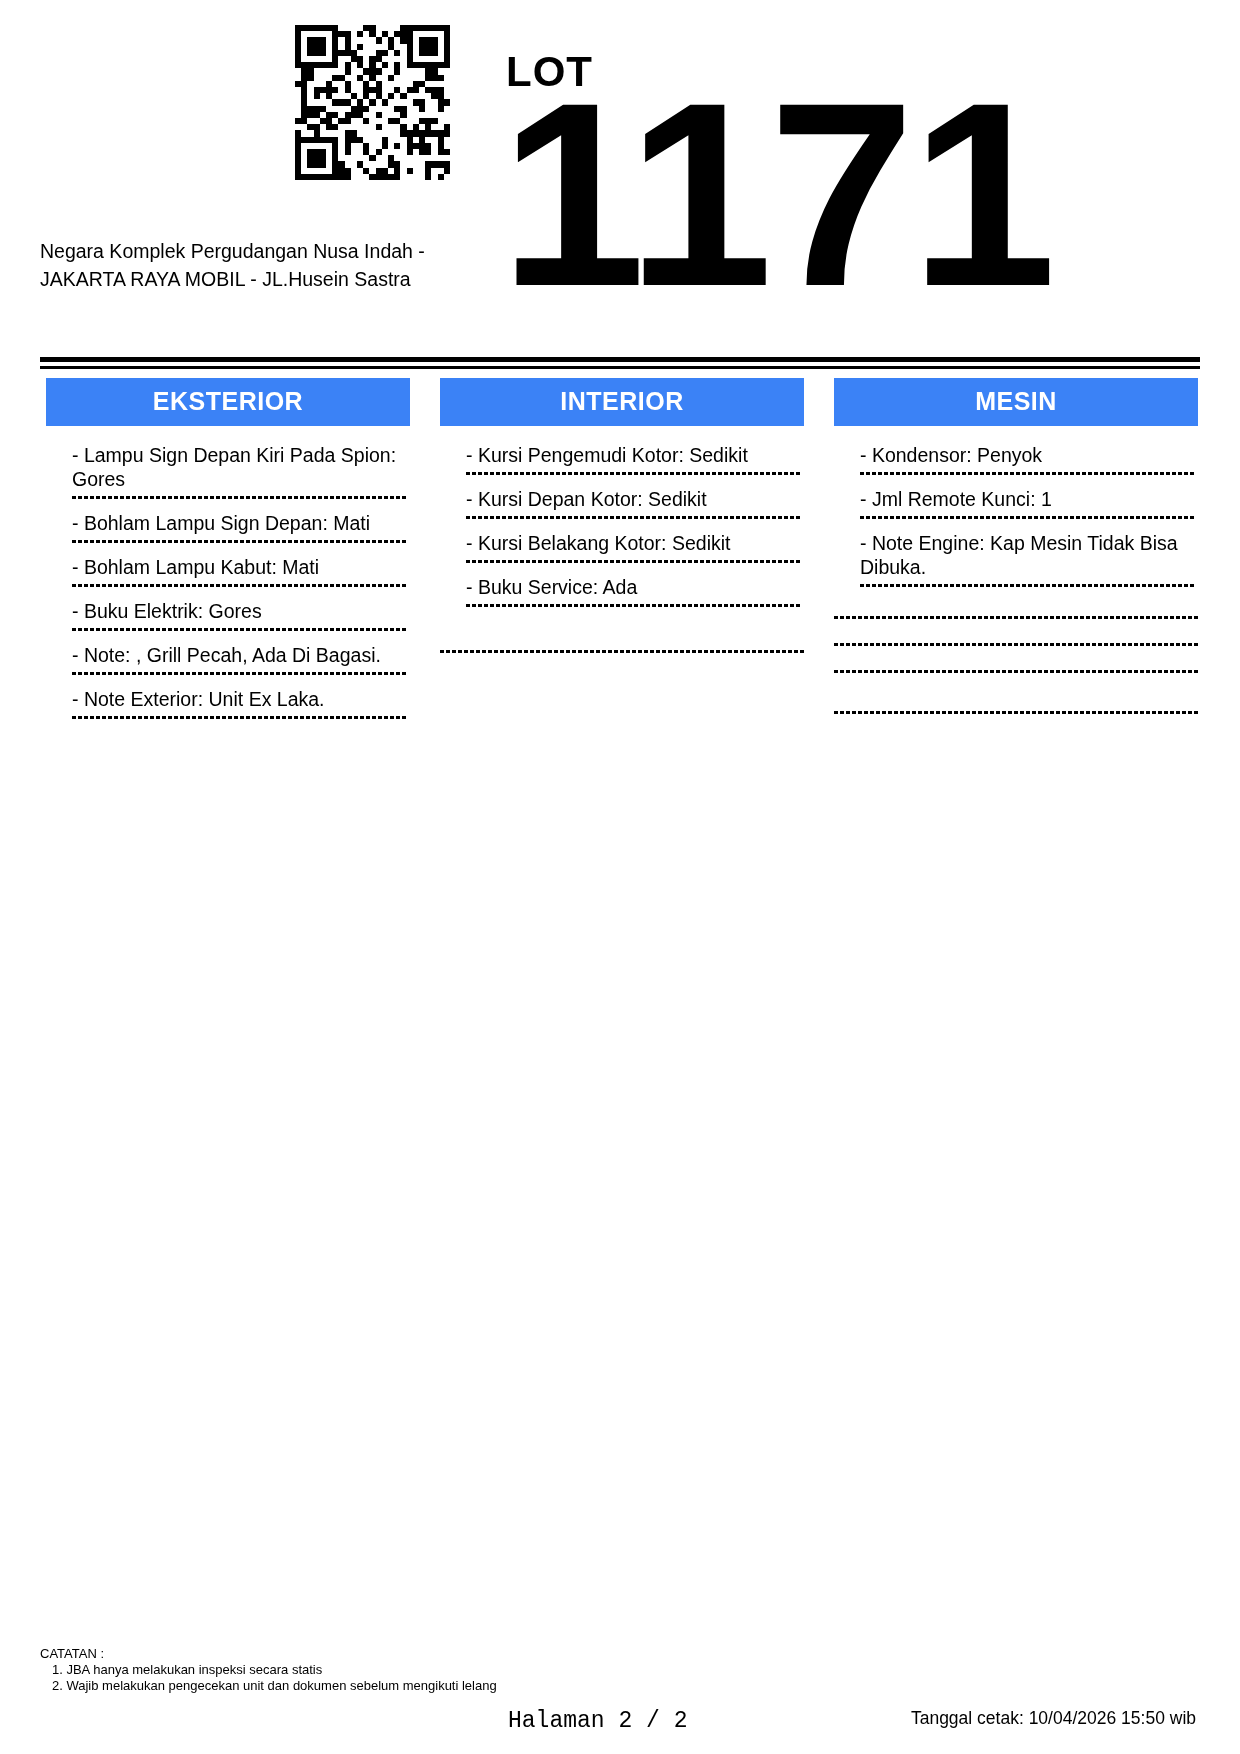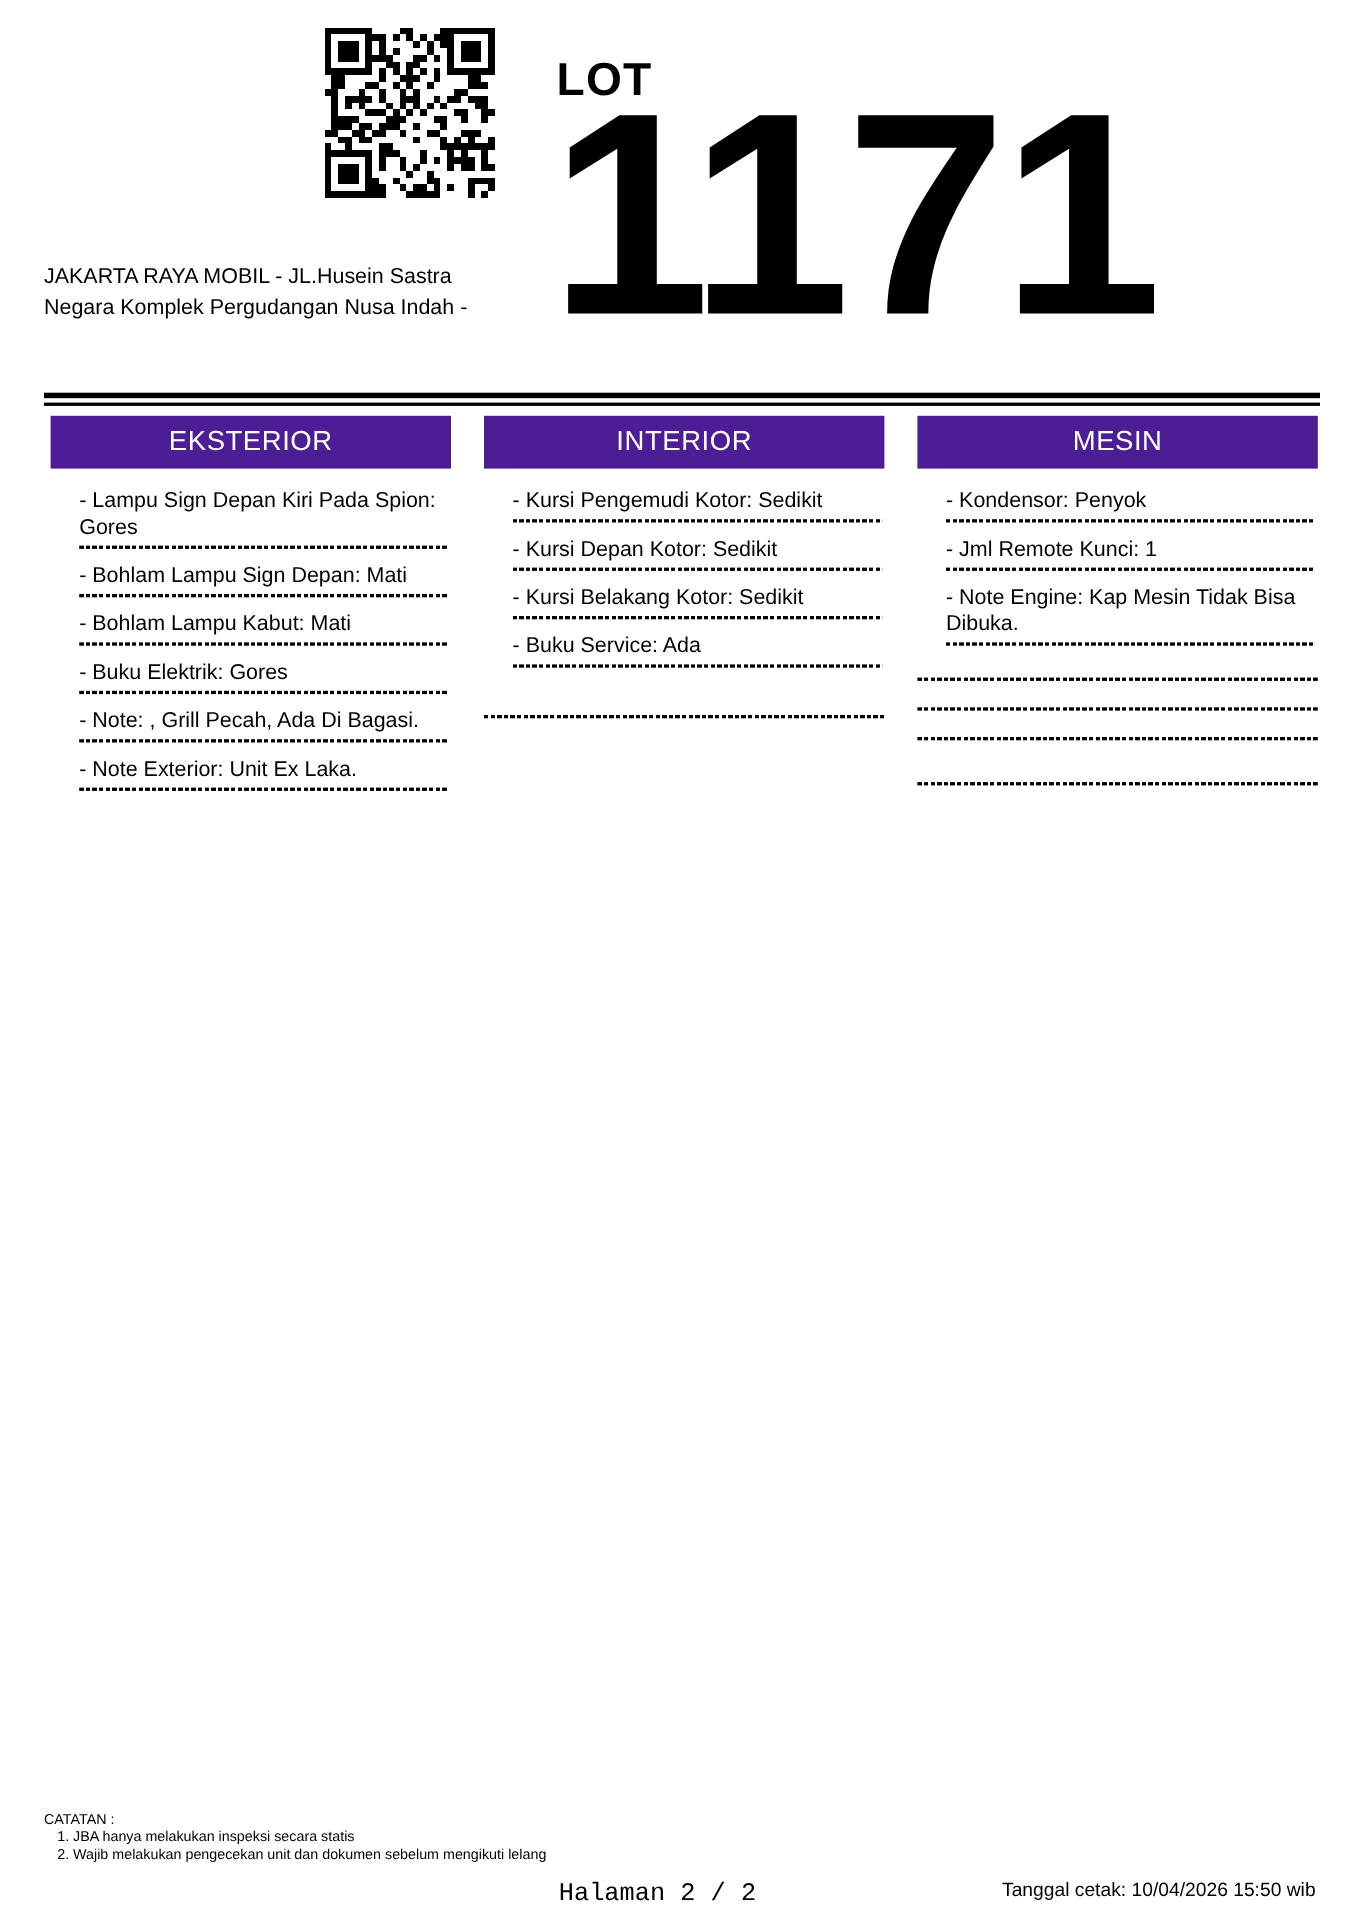--- a/index.html
+++ b/index.html
@@ -16,21 +16,21 @@
   
   .address{position:absolute;left:40px;top:238px;font-size:19.5px;line-height:27.5px;width:480px;}
 
   
   .double-rule{position:absolute;left:40px;top:357px;width:1160px;height:4px;
     border-top:5px solid #000;border-bottom:3px solid #000;}
 
   
   .columns{position:absolute;left:46px;top:378px;width:1152px;display:flex;gap:30px;}
   .column{flex:1 1 0;min-width:0;}
-  .col-header{background:#4c1d95;color:#fff;text-align:center;font-size:25px;font-weight:normal;
+  .col-header{background:#3b82f6;color:#fff;text-align:center;font-size:25px;font-weight:bold;
     padding:9px 0 10px;letter-spacing:0.5px;}
   .col-items{margin-top:10px;}
   .row{padding:7px 2px 5px;font-size:19.5px;line-height:24px;margin-left:24px;}
   .dotted{height:3px;margin-top:5px;
     background:repeating-linear-gradient(90deg,#000 0,#000 4px,transparent 4px,transparent 6px);}
   .row-empty{padding:19px 0 0 0;}
   .row-empty:last-child{padding-top:33px;}
 
   
   .notes{position:absolute;left:40px;top:1646px;font-size:13px;line-height:16px;}
@@ -346,22 +346,22 @@
           <rect x="99.2" y="148.8" width="6.2" height="6.2"></rect>
           <rect x="130.20000000000002" y="148.8" width="6.2" height="6.2"></rect>
           <rect x="142.6" y="148.8" width="6.2" height="6.2"></rect>
         </g>
       </svg></div>
 
   <div class="lot-label">LOT</div>
   <div class="lot-number">1171</div>
 
   <div class="address">
+    <div>Negara Komplek Pergudangan Nusa Indah -</div>
     <div>JAKARTA RAYA MOBIL - JL.Husein Sastra</div>
-    <div>Negara Komplek Pergudangan Nusa Indah -</div>
   </div>
 
   <div class="double-rule"></div>
 
   <div class="columns" id="columns">
       <div class="column">
     <div class="col-header">EKSTERIOR</div>
     <div class="col-items">
           <div class="row"><span>- Lampu Sign Depan Kiri Pada Spion: Gores</span><div class="dotted"></div></div>
           <div class="row"><span>- Bohlam Lampu Sign Depan: Mati</span><div class="dotted"></div></div>

